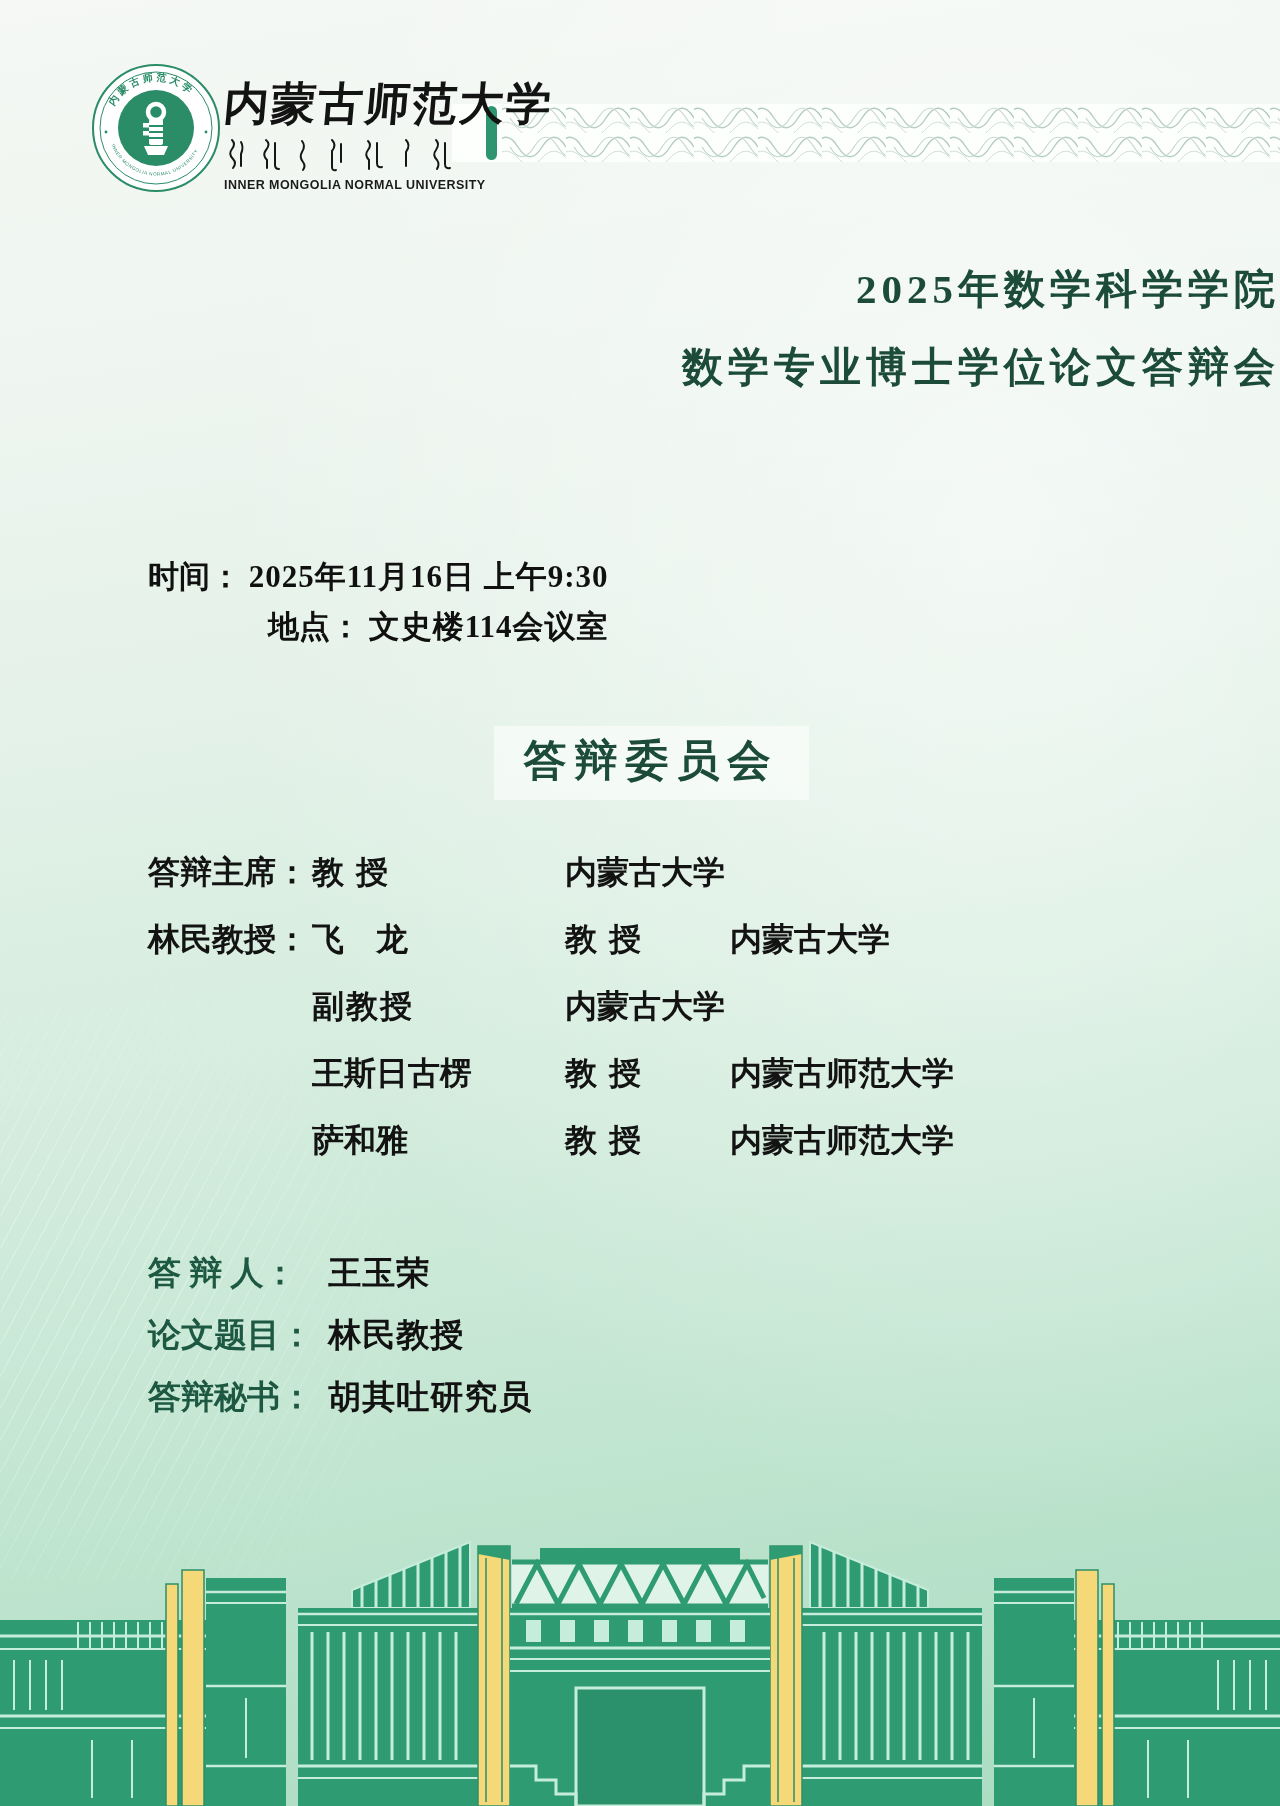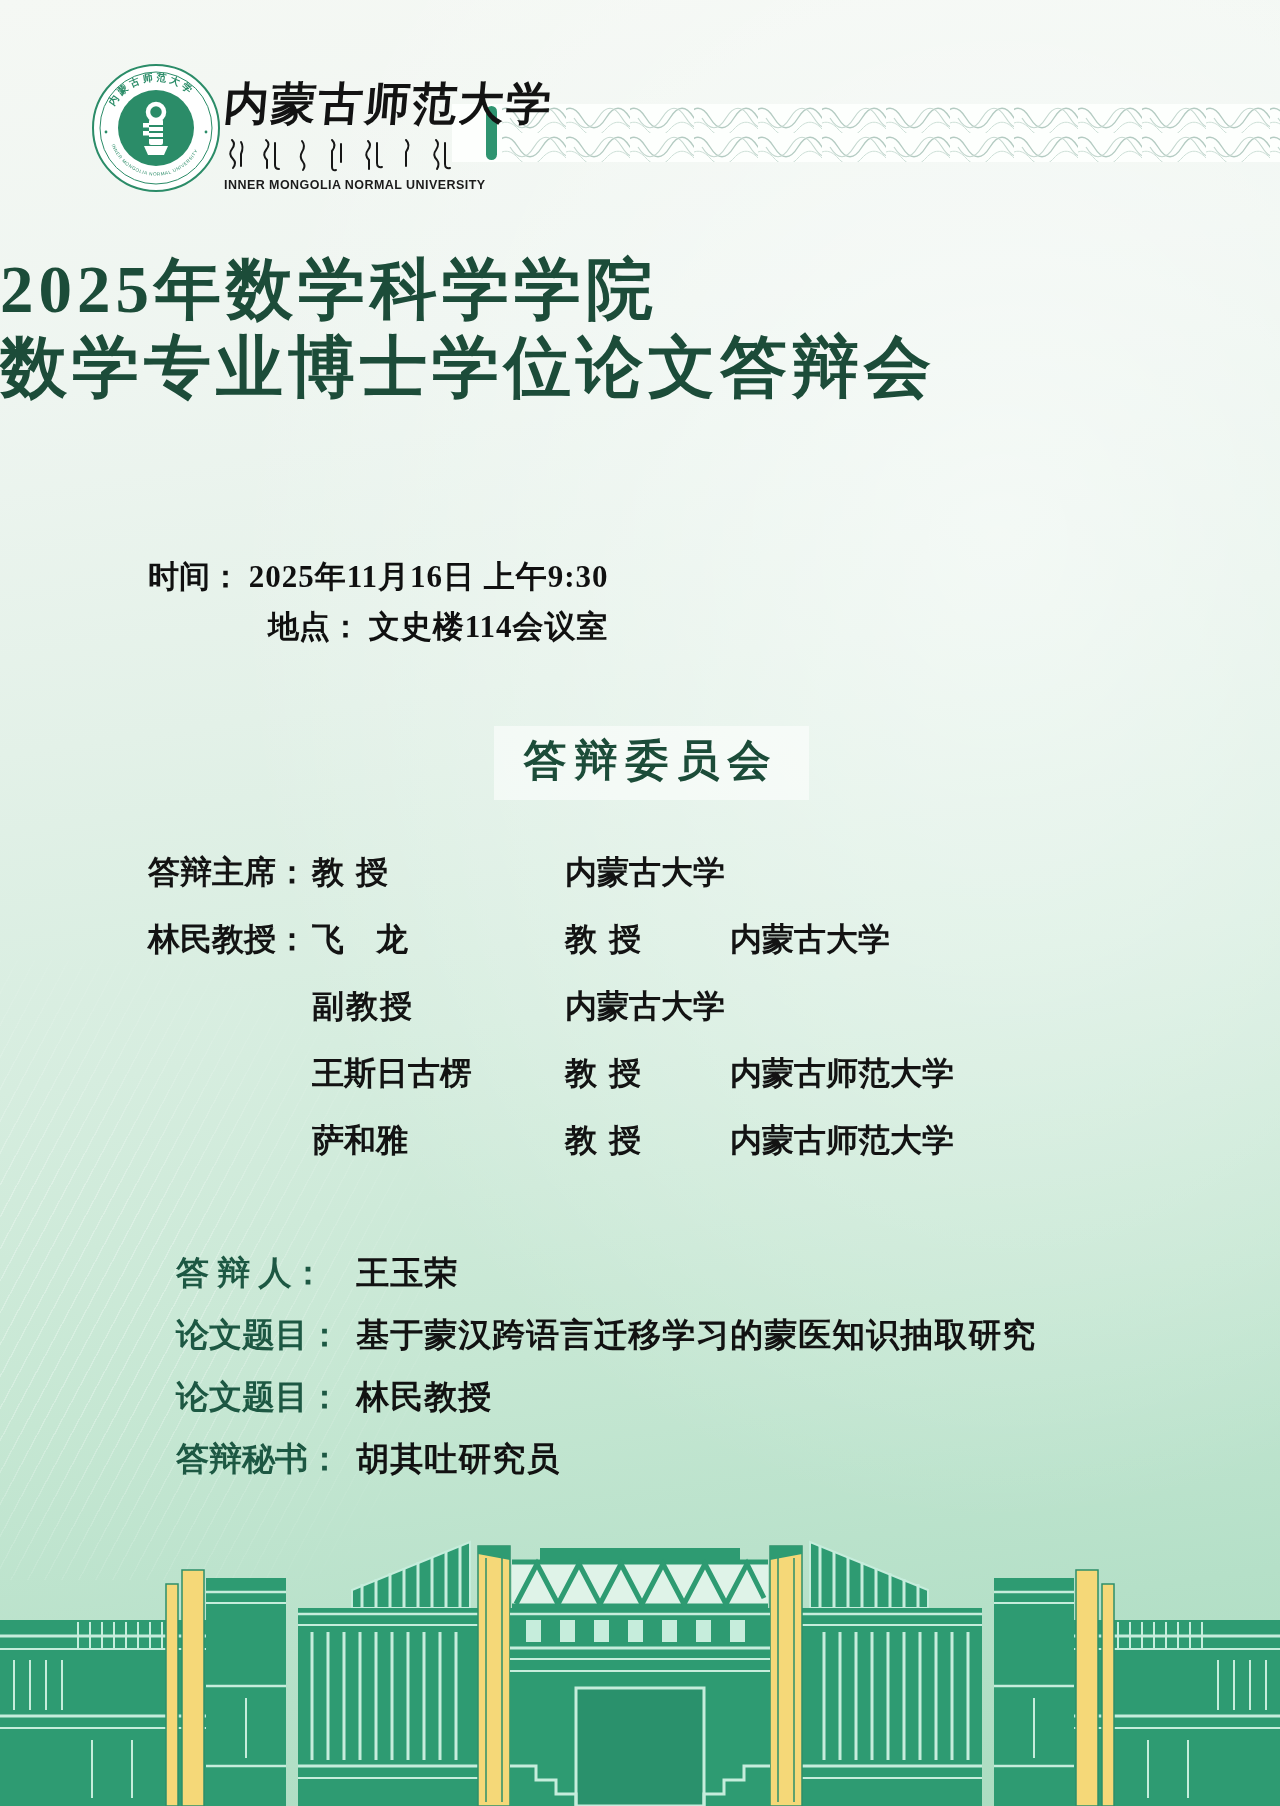--- a/index.html
+++ b/index.html
@@ -24,38 +24,38 @@
   .logo { position:absolute; left:90px; top:62px; width:132px; height:132px; }
   .logo-text-block { position:absolute; left:224px; top:74px; width:260px; }
   .calligraphy {
     font-size:45px; font-weight:bold; color:#131313; letter-spacing:2px;
     transform:skewX(-5deg); font-family:"DejaVu Serif","Liberation Serif",serif; white-space:nowrap;
   }
   .mongolian { margin-top:4px; height:34px; }
   .logo-en { margin-top:2px; font-family:"Liberation Sans","DejaVu Sans",sans-serif;
     font-size:12.5px; font-weight:600; letter-spacing:0.45px; color:#1b1b1b; white-space:nowrap; }
   
-  .title { position:absolute; top:250px; left:0; width:100%; text-align:left;
-    color:#1c4c39; font-weight:bold; font-size:67px; line-height:78px; letter-spacing:5px; }
+  .title { position:absolute; top:250px; left:0; width:100%; text-align:right;
+    color:#1c4c39; font-weight:bold; font-size:41px; line-height:78px; letter-spacing:5px; }
   
   .info { position:absolute; left:148px; top:552px; font-size:31px; line-height:50px; color:#101010;text-align:right; }
   .info .lbl { font-weight:bold; }
   .info .val { font-weight:600; letter-spacing:1px; }
   
   .committee-heading { position:absolute; top:726px; left:0; width:100%; text-align:center;padding-left:11px; }
   .committee-heading span {
     display:inline-block; background:rgba(255,255,255,0.55); padding:6px 30px 10px;
     font-size:43px; font-weight:bold; letter-spacing:8px; color:#1c4c39; }
   .committee { position:absolute; left:148px; top:852px; width:1000px;
     font-size:32px; font-weight:bold; color:#131313; }
   .c-row { display:grid; grid-template-columns:164px 253px 165px auto; line-height:40px; margin-bottom:27px; }
   .c-row .ttl { letter-spacing:2px; }
   
   .defense { position:absolute; left:148px; top:1242px; font-size:33px; line-height:62px; }
-  .defense .lbl { display:inline-block; width:172px; font-weight:bold; color:#1d5843;margin-left:28px; }
+  .defense .lbl { display:inline-block; width:172px; font-weight:bold; color:#1d5843; }
   .defense .val { font-weight:bold; color:#121212; letter-spacing:1px; }
   
   .building { position:absolute; left:0; bottom:0; width:1280px; height:278px; }
 </style>
 </head>
 <body>
 
 <div class="poster">
 
   <div class="guilloche"></div>
@@ -174,24 +174,20 @@
     </div>
   </div>
 
   <div class="defense">
     <div>
       <span class="lbl">答 辩 人：</span>
       <span class="val">王玉荣</span>
     </div>
     <div>
       <span class="lbl">论文题目：</span>
-      <span class="val">基于蒙汉跨语言迁移学习的蒙医知识抽取研究</span>
-    </div>
-    <div>
-      <span class="lbl">论文题目：</span>
       <span class="val">林民教授</span>
     </div>
     <div>
       <span class="lbl">答辩秘书：</span>
       <span class="val">胡其吐研究员</span>
     </div>
   </div>
 
   <svg class="building" viewBox="0 0 1280 278" preserveAspectRatio="none">
     <defs>

